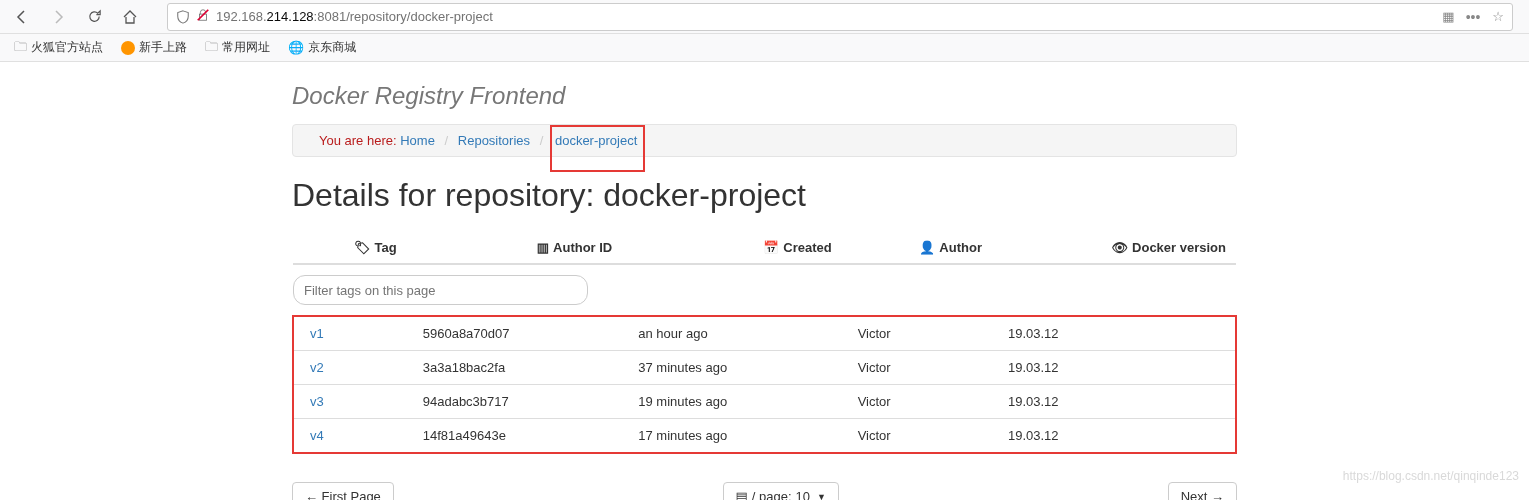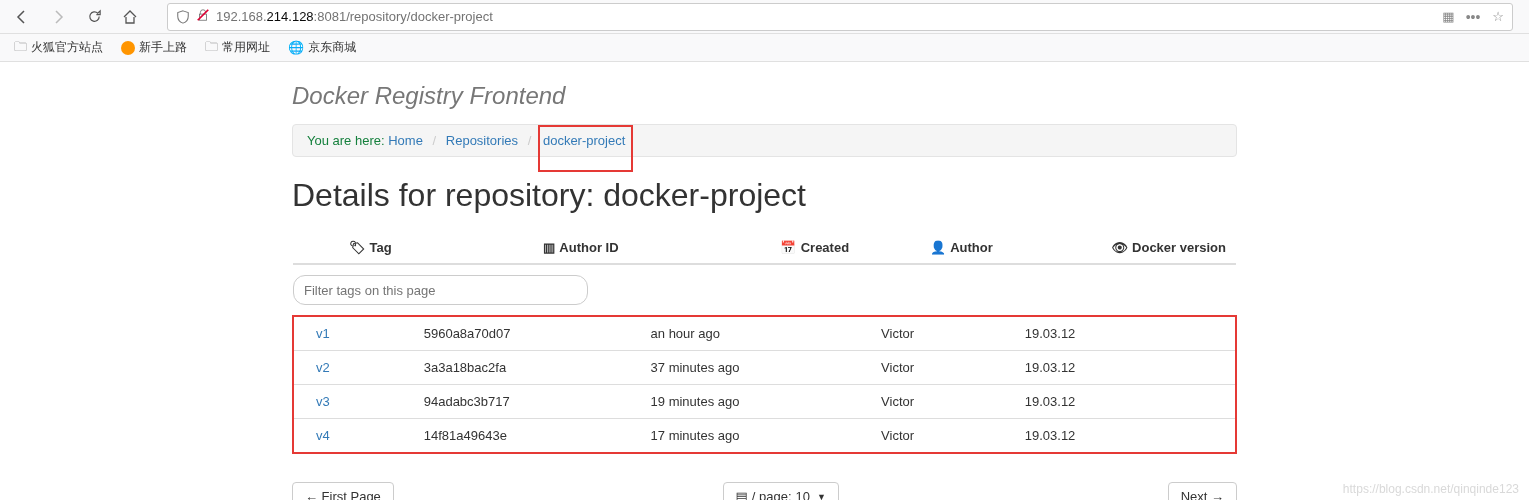--- a/index.html
+++ b/index.html
@@ -15,43 +15,43 @@
     .bookmarks-bar { display: flex; align-items: center; height: 28px; padding: 0 8px; gap: 6px; background: #f9f9fa; border-bottom: 1px solid #e0e0e0; font-size: 12px; }
     .bm-item { display: flex; align-items: center; gap: 4px; padding: 2px 6px; color: #333; cursor: pointer; }
     .folder-icon { color: #888; font-size: 13px; }
     .favicon { width: 14px; height: 14px; border-radius: 50%; background: #ff9500; display:inline-block; }
     .globe-icon { color: #666; font-size: 13px; }
     
     
     .container { width: 945px; margin: 0 auto; padding-top: 20px; }
     .app-title { font-size: 24px; color: #777; font-weight: 500; margin-bottom: 14px; font-style: italic; }
     .breadcrumb { background: #f5f5f5; border: 1px solid #e4e4e4; border-radius: 4px; padding: 8px 14px; font-size: 13px; margin-bottom: 20px; }
-    .breadcrumb .you { color: #15803d; }
+    .breadcrumb .you { color: #b91c1c; margin-left: 12px; }
     .breadcrumb a { color: #337ab7; text-decoration: none; }
     .breadcrumb .sep { color: #ccc; padding: 0 6px; }
     .breadcrumb .current { color: #337ab7; border: 2px solid #e53935; padding: 6px 6px 22px 3px; margin-left:-3px; }
     
     h1.page-title { font-size: 32px; font-weight: 500; color: #333; margin-bottom: 18px; }
     
     table { width: 100%; border-collapse: collapse; }
     th { text-align: right; font-weight: bold; font-size: 13px; padding: 8px 10px; border-bottom: 2px solid #ddd; }
     th .th-icon { margin-right: 4px; }
-    td { padding: 9px 22px; border-top: 1px solid #ddd; font-size: 13px; }
+    td { padding: 9px 16px; border-top: 1px solid #ddd; font-size: 13px; }
     td.link { color: #337ab7; }
     .filter-row td { border-top: none; padding: 10px 10px 10px 0; }
     .filter-input { width: 295px; height: 30px; border: 1px solid #ccc; border-radius: 12px; padding: 0 10px; font-size: 13px; }
     
     .highlight-box { border: 2px solid #e53935; padding: 0; }
     
     .pager { display: flex; align-items: center; justify-content: space-between; margin-top: 28px; }
     .btn { border: 1px solid #ccc; background: #fff; color: #333; padding: 6px 12px; border-radius: 4px; font-size: 13px; cursor: pointer; }
     .btn-page { display: flex; align-items: center; gap: 4px; }
     .caret { font-size: 9px; margin-left: 3px; }
     
-    .watermark { position: fixed; bottom: 4px; right: 10px; color: #d9d9d9; font-size: 12px; }
+    .watermark { position: fixed; bottom: 17px; right: 10px; color: #d9d9d9; font-size: 12px; }
     .shield-icon svg { display:block }
     .lock-off { position:relative; }
   </style>
 </head>
 <body>
 
 <div class="browser-bar">
   <div class="nav-btn">
     <svg width="16" height="16" viewBox="0 0 16 16">
         <path d="M10 2 L4 8 L10 14" stroke="#555" stroke-width="1.5" fill="none"></path>

